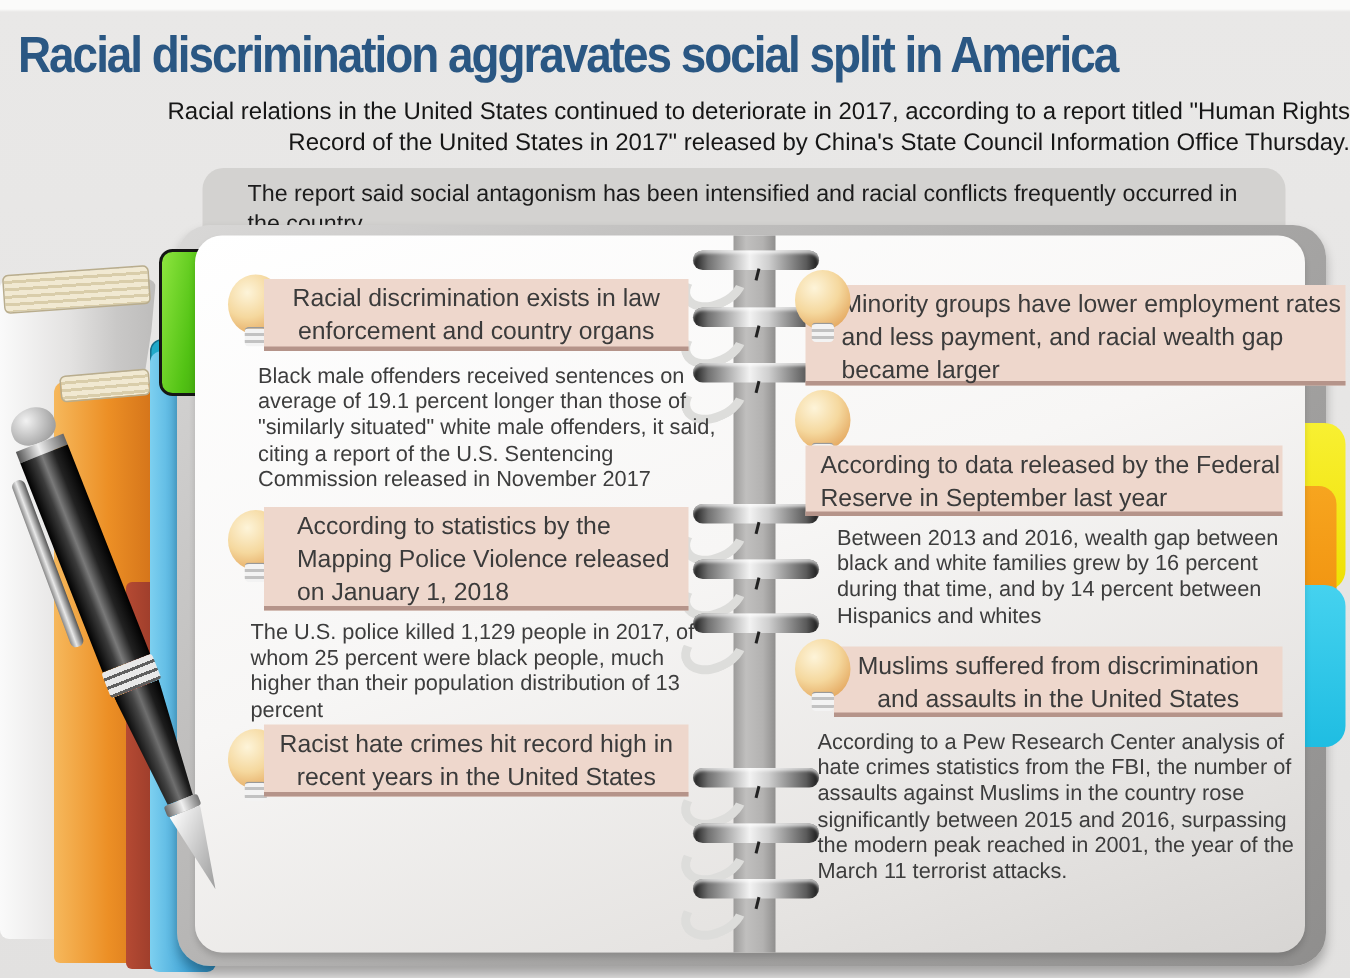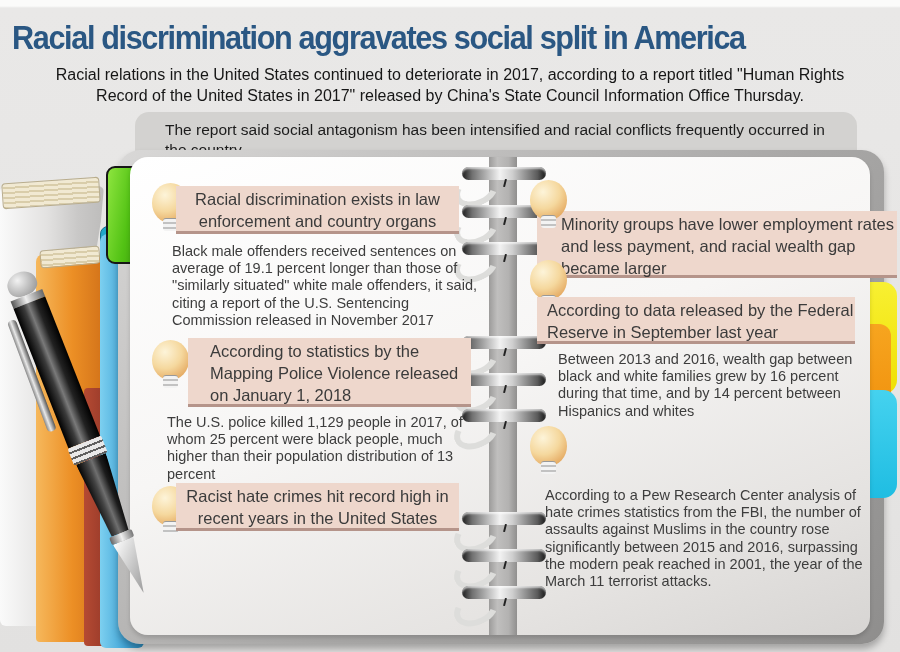--- a/index.html
+++ b/index.html
@@ -2,21 +2,21 @@
 <html><head>
 <meta charset="utf-8">
 <style>
   html,body{margin:0;padding:0;}
   body{font-family:"Liberation Sans", sans-serif;}
   #stage{position:relative;width:900px;height:652px;overflow:hidden;
          background:linear-gradient(180deg,#fbfbfa 0,#fbfbfa 6px,#e9e8e7 8px,#e6e5e4 60%,#e2e1e0 100%);}
   
   .title{position:absolute;left:12px;top:18px;font-size:34px;font-weight:bold;color:#2a5783;
          letter-spacing:-1.5px;white-space:nowrap;transform:scaleX(.90);transform-origin:left top;}
-  .subtitle{position:absolute;left:0;top:64px;width:100%;text-align:center;font-size:16px;
+  .subtitle{position:absolute;left:0;top:64px;width:100%;text-align:right;font-size:16px;
             line-height:21px;color:#161616;}
   
   .statement{position:absolute;left:135px;top:112px;width:722px;height:57px;border-radius:14px;
              background:#d3d2d0;color:#1c1c1c;font-size:15.5px;line-height:20px;
              padding:8px 16px 0 30px;box-sizing:border-box;}
   
   .book{position:absolute;}
   .book-white{left:0;top:186px;width:104px;height:440px;border-radius:6px;
       background:linear-gradient(90deg,#fafafa,#e3e2e1 45%,#c9c8c7 75%,#bdbcbb);
       clip-path:polygon(0 0,100% 0,97% 8%,36% 100%,0 100%);}
@@ -178,42 +178,43 @@
       <div class="globe"></div>
       <div class="base"></div>
     </div>
   <div class="hdr center" style="left:176px;top:186px;width:283px;height:48px">Racial discrimination exists in law enforcement and country organs</div>
   <div class="bodytxt" style="left:172px;top:243px;width:308px">Black male offenders received sentences on average of 19.1 percent longer than those of "similarly situated" white male offenders, it said, citing a report of the U.S. Sentencing Commission released in November 2017</div>
 
   <div class="bulb" style="left:150px;top:340px">
       <div class="globe"></div>
       <div class="base"></div>
     </div>
-  <div class="hdr" style="left:188px;top:338px;width:283px;height:69px;padding-left:22px">According to statistics by the Mapping Police Violence released on January 1, 2018</div>
+  <div class="hdr" style="left:176px;top:338px;width:283px;height:69px;padding-left:22px">According to statistics by the Mapping Police Violence released on January 1, 2018</div>
   <div class="bodytxt" style="left:167px;top:414px;width:310px">The U.S. police killed 1,129 people in 2017, of whom 25 percent were black people, much higher than their population distribution of 13 percent</div>
 
   <div class="bulb" style="left:150px;top:486px">
       <div class="globe"></div>
       <div class="base"></div>
     </div>
   <div class="hdr center" style="left:176px;top:483px;width:283px;height:48px">Racist hate crimes hit record high in recent years in the United States</div>
 
-  <div class="hdr" style="left:537px;top:211px;width:360px;height:67px;padding-left:24px">Minority groups have lower employment rates and less payment, and racial wealth gap became larger</div>
+  <div class="hdr" style="left:537px;top:190px;width:360px;height:67px;padding-left:24px">Minority groups have lower employment rates and less payment, and racial wealth gap became larger</div>
   <div class="bulb" style="left:528px;top:180px">
       <div class="globe"></div>
       <div class="base"></div>
     </div>
 
   <div class="bulb" style="left:528px;top:260px">
       <div class="globe"></div>
       <div class="base"></div>
     </div>
   <div class="hdr" style="left:537px;top:297px;width:318px;height:47px;padding-left:10px">According to data released by the Federal Reserve in September last year</div>
   <div class="bodytxt" style="left:558px;top:351px;width:318px">Between 2013 and 2016, wealth gap between black and white families grew by 16 percent during that time, and by 14 percent between Hispanics and whites</div>
 
+  <div class="hdr center" style="left:556px;top:431px;width:299px;height:47px">Muslims suffered from discrimination and assaults in the United States</div>
   <div class="bulb" style="left:528px;top:426px">
       <div class="globe"></div>
       <div class="base"></div>
     </div>
   <div class="bodytxt" style="left:545px;top:487px;width:322px">According to a Pew Research Center analysis of hate crimes statistics from the FBI, the number of assaults against Muslims in the country rose significantly between 2015 and 2016, surpassing the modern peak reached in 2001, the year of the March 11 terrorist attacks.</div>
 
 
   <div class="pen">
     <div class="clip"></div>
     <div class="dome"></div>

